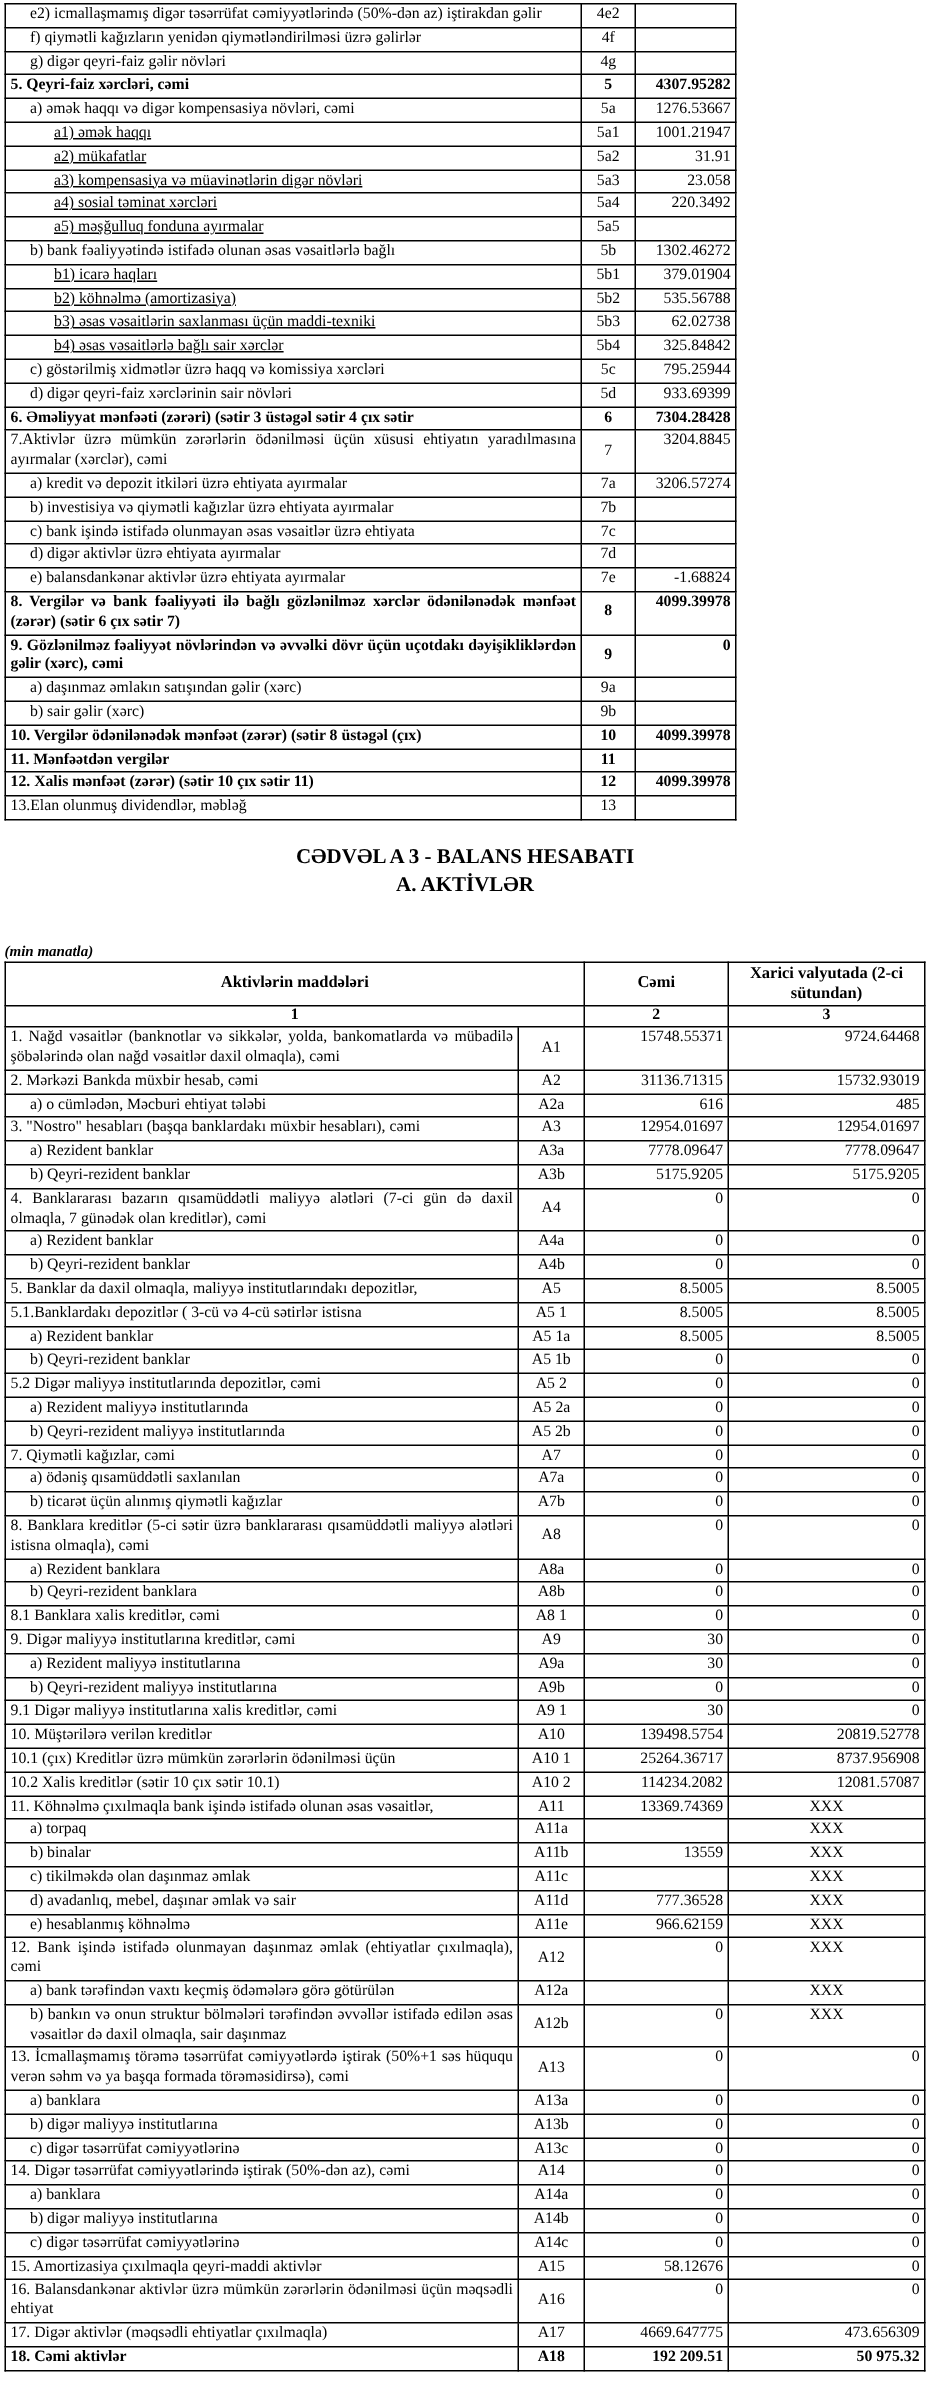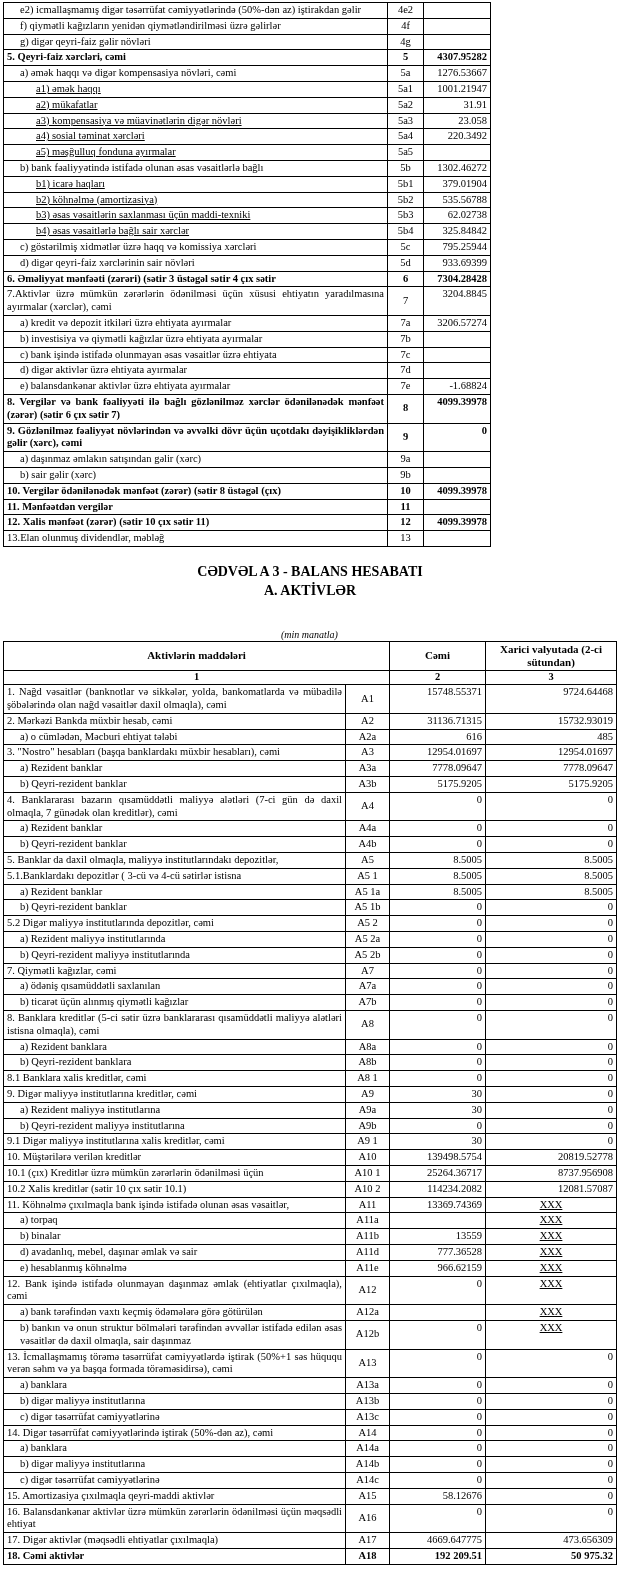--- a/index.html
+++ b/index.html
@@ -26,44 +26,45 @@
   
   .t1 { width: 487px; }
   
   .t2 { width: 613px; padding-left: 24px; }
 
   td.lbl { text-align: justify; }
   td.lbl.i1 { padding-left: 16px; }
   td.lbl.i2 { padding-left: 32px; text-decoration: underline; }
   td.code { text-align: center; vertical-align: middle; padding-left: 1px; padding-right: 1px; }
   td.val  { text-align: right; }
-  td.center { text-align: center; text-decoration: underline; }
+  td.center { text-align: center; }
   tr.bold td { font-weight: bold; }
 
   tr.hdr td {
     text-align: center;
     vertical-align: middle;
     font-weight: bold;
     font-size: 11px;
   }
   tr.numrow td { padding: 0 2px; font-size: 10.5px; }
 
   .title-block { margin: 16px 0 28px 0; }
   .title, .subtitle {
     text-align: center;
     font-weight: bold;
     font-size: 14px;
     line-height: 1.35;
   }
   .unit-note {
     width: 613px;
-    text-align: center;
+    text-align: left;
     font-style: italic;
     font-size: 10px;
     margin: 0 0 1px 0;
+    font-weight: bold;
   }
 </style>
 </head>
 <body>
 
 <div class="page">
 
   <table class="t1">
     <colgroup>
       <col style="width:384px">
@@ -451,20 +452,26 @@
           <td class="val"></td>
           <td class="center">XXX</td>
         </tr>
         <tr>
           <td class="lbl i1">b) binalar</td>
           <td class="code">A11b</td>
           <td class="val">13559</td>
           <td class="center">XXX</td>
         </tr>
         <tr>
+          <td class="lbl i1">c) tikilməkdə olan daşınmaz əmlak</td>
+          <td class="code">A11c</td>
+          <td class="val"></td>
+          <td class="center">XXX</td>
+        </tr>
+        <tr>
           <td class="lbl i1">d) avadanlıq, mebel, daşınar əmlak və sair</td>
           <td class="code">A11d</td>
           <td class="val">777.36528</td>
           <td class="center">XXX</td>
         </tr>
         <tr>
           <td class="lbl i1">e) hesablanmış köhnəlmə</td>
           <td class="code">A11e</td>
           <td class="val">966.62159</td>
           <td class="center">XXX</td>

